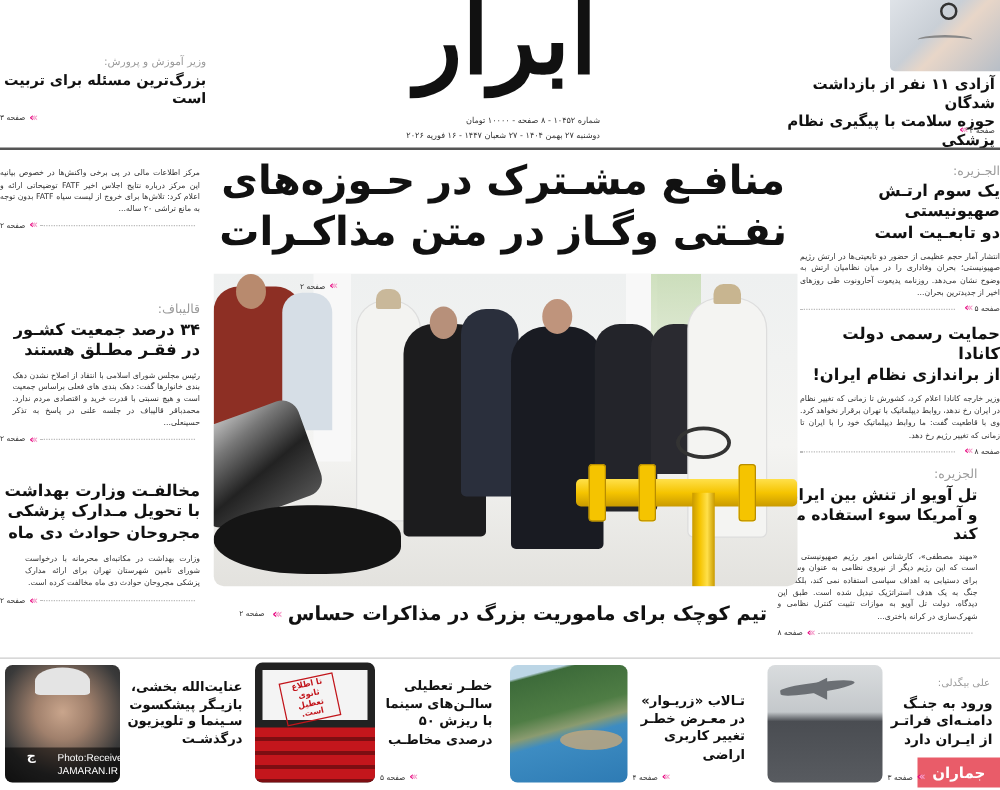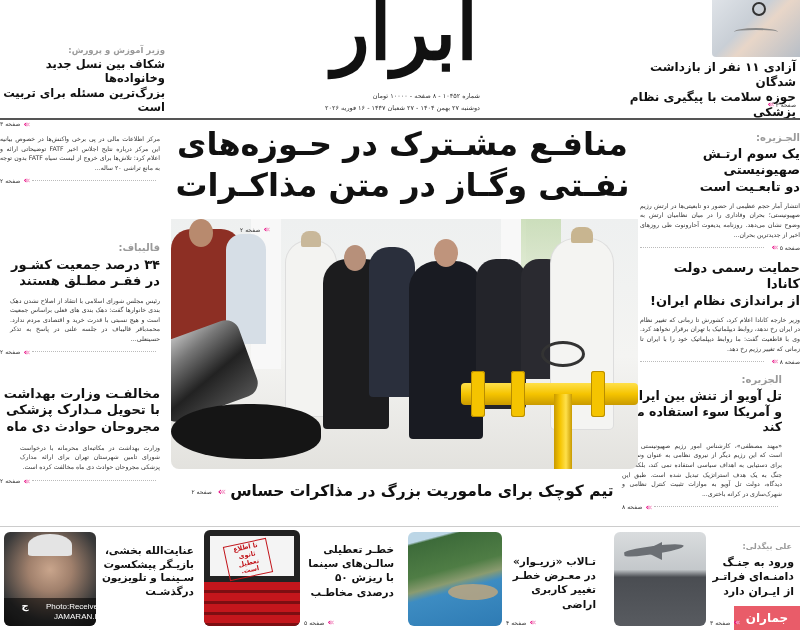--- a/index.html
+++ b/index.html
@@ -1,41 +1,40 @@
 <!DOCTYPE html>
 <html><head>
 <meta charset="utf-8">
 <style>
   * { box-sizing: border-box; margin: 0; padding: 0; }
   html, body { width: 800px; height: 632px; overflow: hidden; background: #ffffff; }
   body { position: relative; font-family: "DejaVu Sans", sans-serif; color: #111; direction: rtl; }
   .abs { position: absolute; }
   .hl { font-weight: bold; color: #111; line-height: 1.25; }
-  .kicker { color: #9a9a9a; font-weight: bold; font-size: 10px; }
+  .kicker { color: #9a9a9a; font-weight: normal; font-size: 10px; }
   .body-txt { color: #333; font-size: 6.2px; line-height: 1.55; text-align: justify; }
   .pageref { display: flex; align-items: center; gap: 3px; font-size: 6px; color: #333; direction: rtl; }
   .chev { color: #e6007e; font-weight: bold; font-size: 9px; letter-spacing: -2px; }
   .chev .light { color: #f59ac8; }
   .dotline { flex: 1; border-bottom: 1px dotted #bbb; height: 1px; margin-right: 4px; }
   .rule { position: absolute; background: #777; }
   .thumb { border-radius: 6px; overflow: hidden; position: absolute; }
 </style>
 </head>
 <body>
 
 <div class="abs" style="left:270px;top:0;width:270px;height:106px;">
   <div class="abs" style="left:0;right:0;top:-14px;text-align:center;font-family:'DejaVu Serif',serif;font-weight:bold;font-size:78px;color:#111;letter-spacing:4px;">ابرار</div>
   <div class="abs" style="right:60px;top:92px;font-size:6.5px;color:#333;white-space:nowrap;">شماره ۱۰۴۵۲ - ۸ صفحه - ۱۰۰۰۰ تومان</div>
   <div class="abs" style="right:60px;top:104px;font-size:6.5px;color:#333;white-space:nowrap;">دوشنبه ۲۷ بهمن ۱۴۰۴ - ۲۷ شعبان ۱۴۴۷ - ۱۶ فوریه ۲۰۲۶</div>
 </div>
 
 <div class="abs" style="left:0;top:45px;width:165px;">
   <div class="kicker" style="font-size:8.5px;">وزیر آموزش و پرورش:</div>
   <div class="hl" style="font-size:11.5px;margin-top:2px;">
-    <div>شکاف بین نسل جدید وخانواده‌ها</div>
     <div>بزرگ‌ترین مسئله برای تربیت است</div>
   </div>
   <div class="pageref" style="justify-content:flex-start;direction:ltr;margin-top:4px;">
     <span>صفحه ۳</span>
     <span class="chev">‹<span class="light">‹‹</span></span>
   </div>
 </div>
 
 <div class="abs" style="right:0;top:0;width:175px;">
   <div class="thumb" style="right:0;top:0;width:88px;height:57px;border-radius:0 0 0 4px;background:linear-gradient(135deg,#dfe3e8 0%,#c9cfd6 40%,#e8d6c8 55%,#b7bec7 100%);">
@@ -185,21 +184,21 @@
   </div>
 </div>
 
 <div class="rule" style="left:0;right:0;top:526px;height:1px;background:#ccc;"></div>
 
 <div class="abs" style="left:0;top:528px;width:200px;height:104px;">
   <div class="thumb" style="left:4px;top:4px;width:92px;height:94px;background:radial-gradient(circle at 50% 40%,#c9a58c 0%,#a0806c 30%,#3a3a3a 70%,#222 100%);">
     <div class="abs" style="left:24px;top:2px;width:44px;height:22px;background:#e4e4e4;border-radius:50% 50% 10% 10%;"></div>
     <div class="abs" style="left:0;bottom:0;width:135px;height:28px;background:rgba(0,0,0,.55);"></div>
   </div>
-  <div class="abs" style="left:46px;top:74px;direction:ltr;color:#fff;font-family:'Liberation Sans',sans-serif;font-size:8px;line-height:1.25;text-align:right;">
+  <div class="abs" style="left:46px;top:74px;direction:ltr;color:#fff;font-family:'Liberation Sans',sans-serif;font-size:8px;line-height:1.25;">
     <div>Photo:Received</div>
     <div>JAMARAN.IR</div>
   </div>
   <div class="hl" style="position:absolute;right:6px;top:16px;width:96px;font-size:10.5px;line-height:1.3;">عنایت‌الله بخشی، بازیـگر پیشکسوت سـینما و تلویزیون درگذشـت</div>
 </div>
 
 <div class="abs" style="left:200px;top:528px;width:200px;height:104px;">
   <div class="thumb" style="left:4px;top:2px;width:96px;height:96px;background:#222;">
     <div class="abs" style="left:6px;top:6px;width:84px;height:40px;background:#f4f4f4;"></div>
     <div class="abs" style="left:22px;top:12px;width:44px;font-size:6.5px;font-weight:bold;color:#c2151b;border:1.5px solid #c2151b;padding:1px;transform:rotate(-12deg);text-align:center;line-height:1.2;">تا اطلاع ثانوی تعطیل است.</div>

